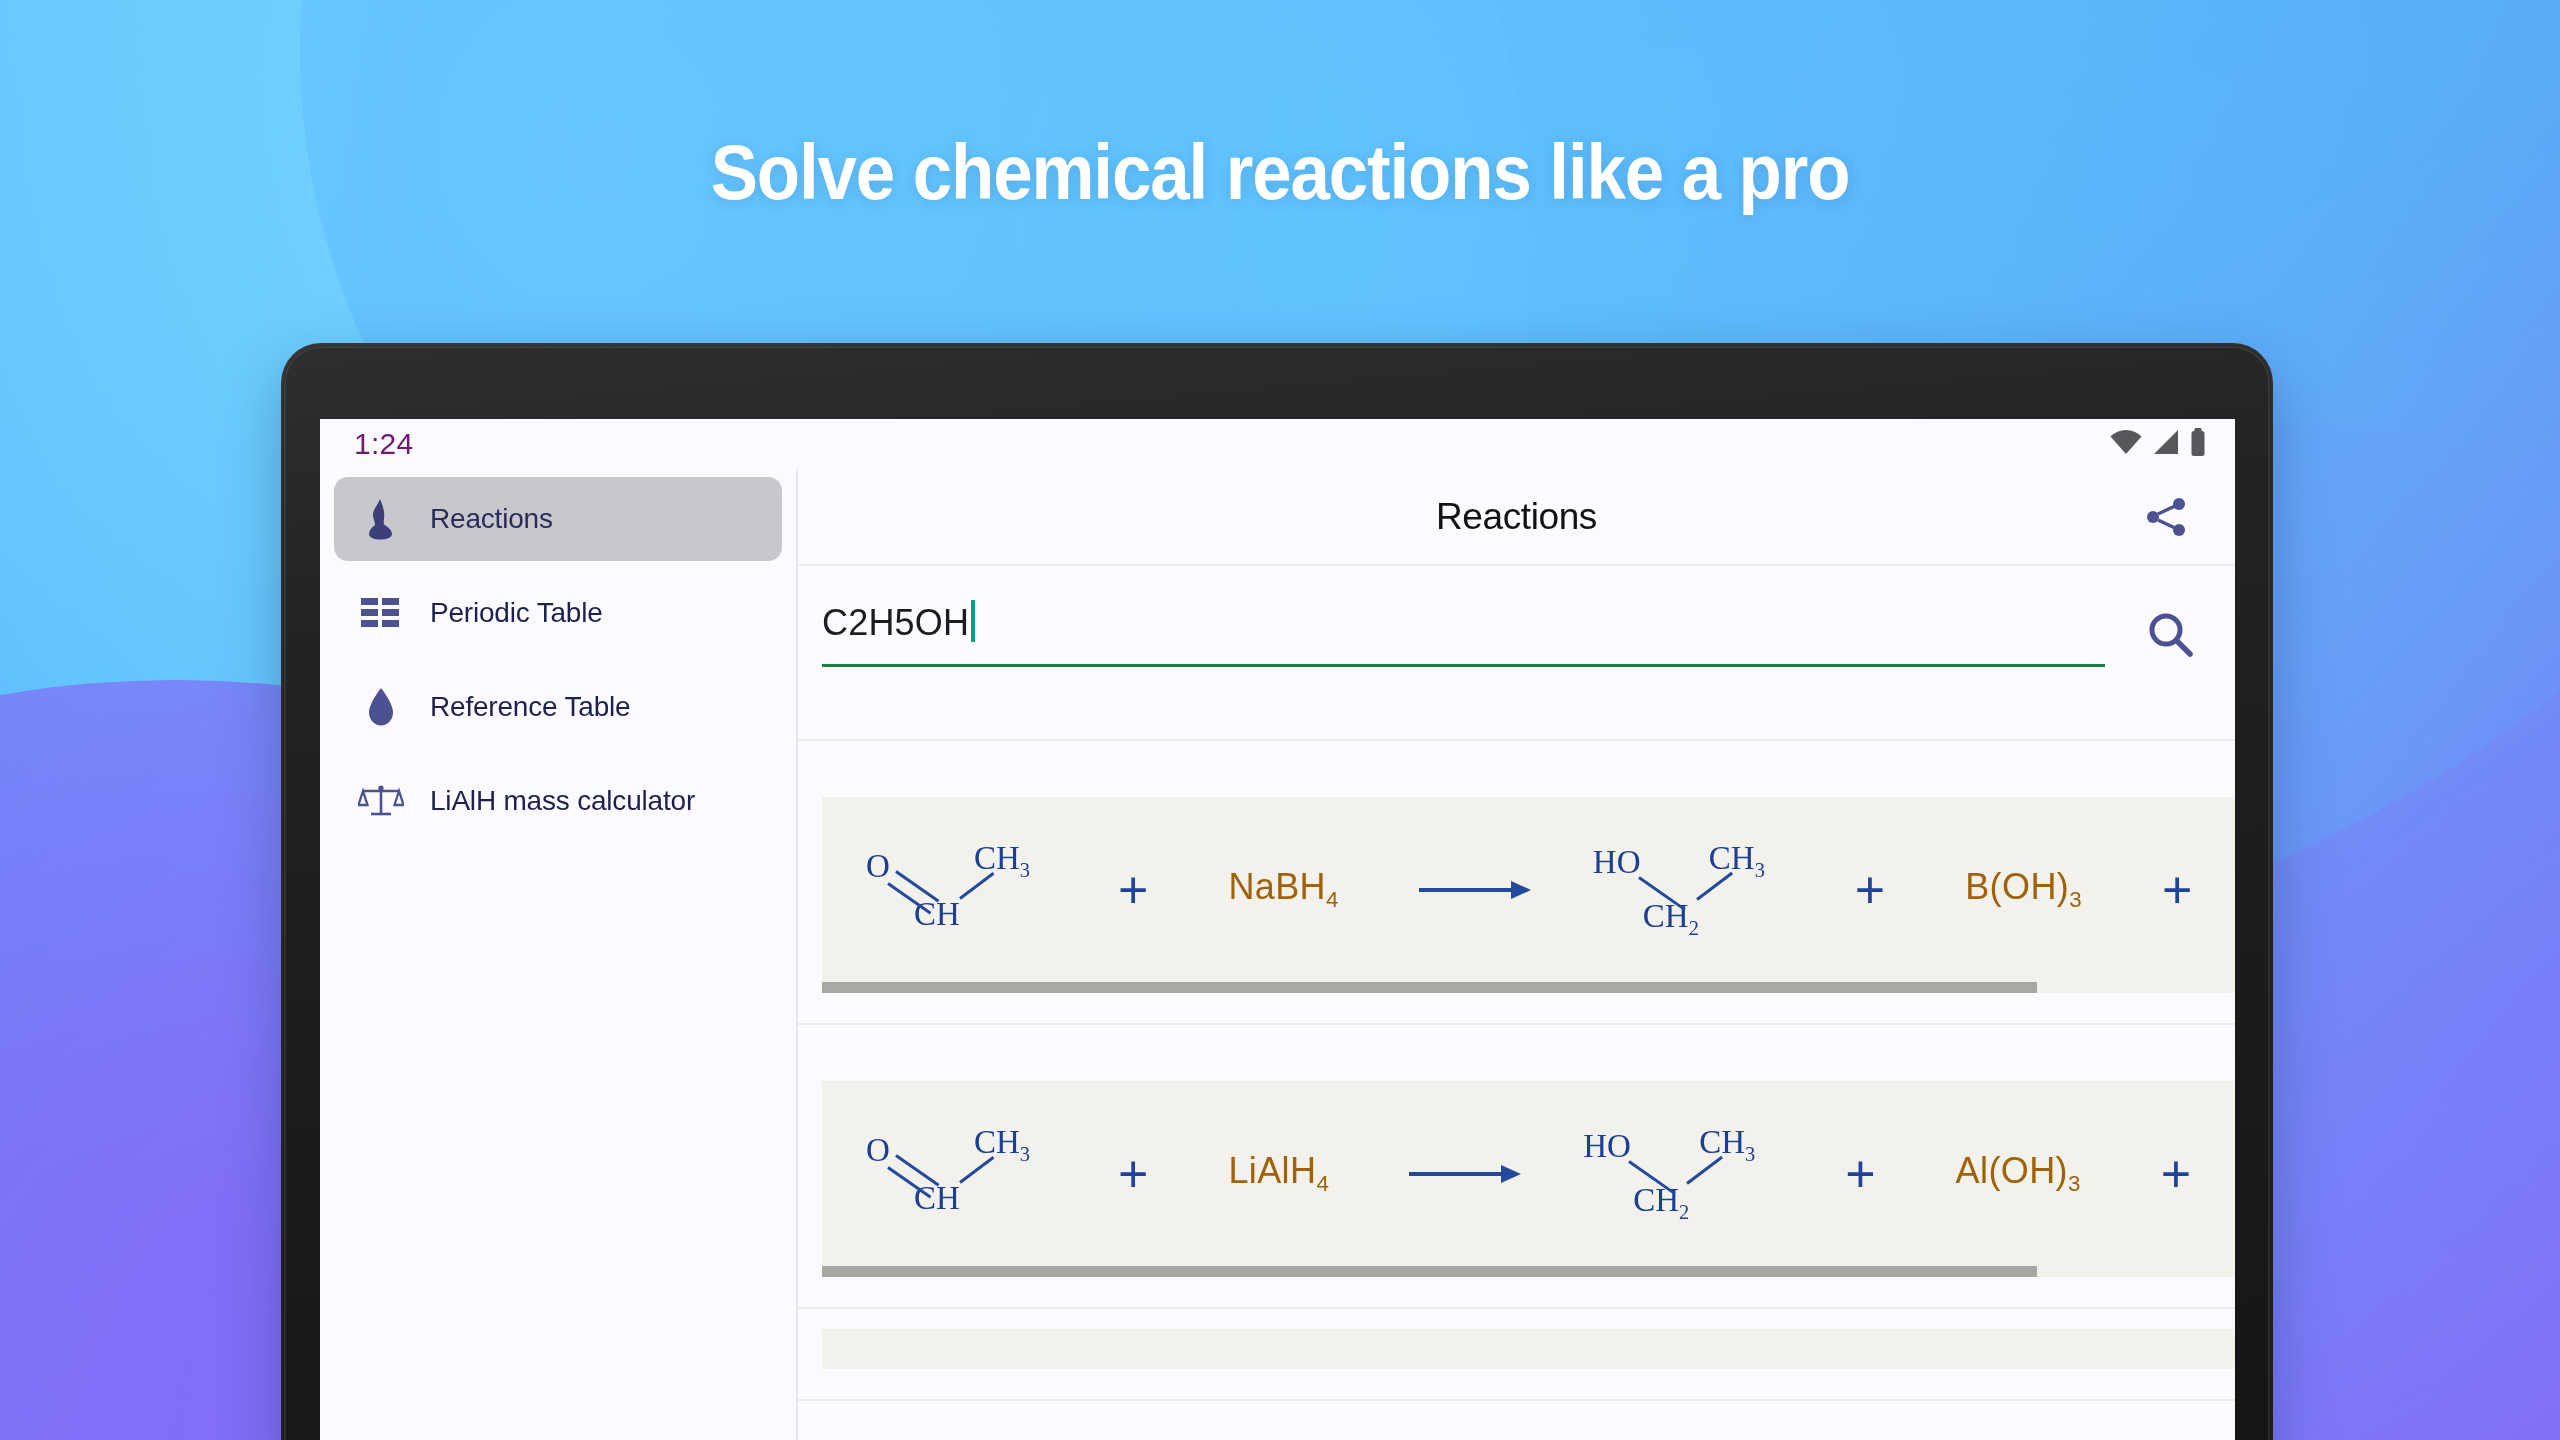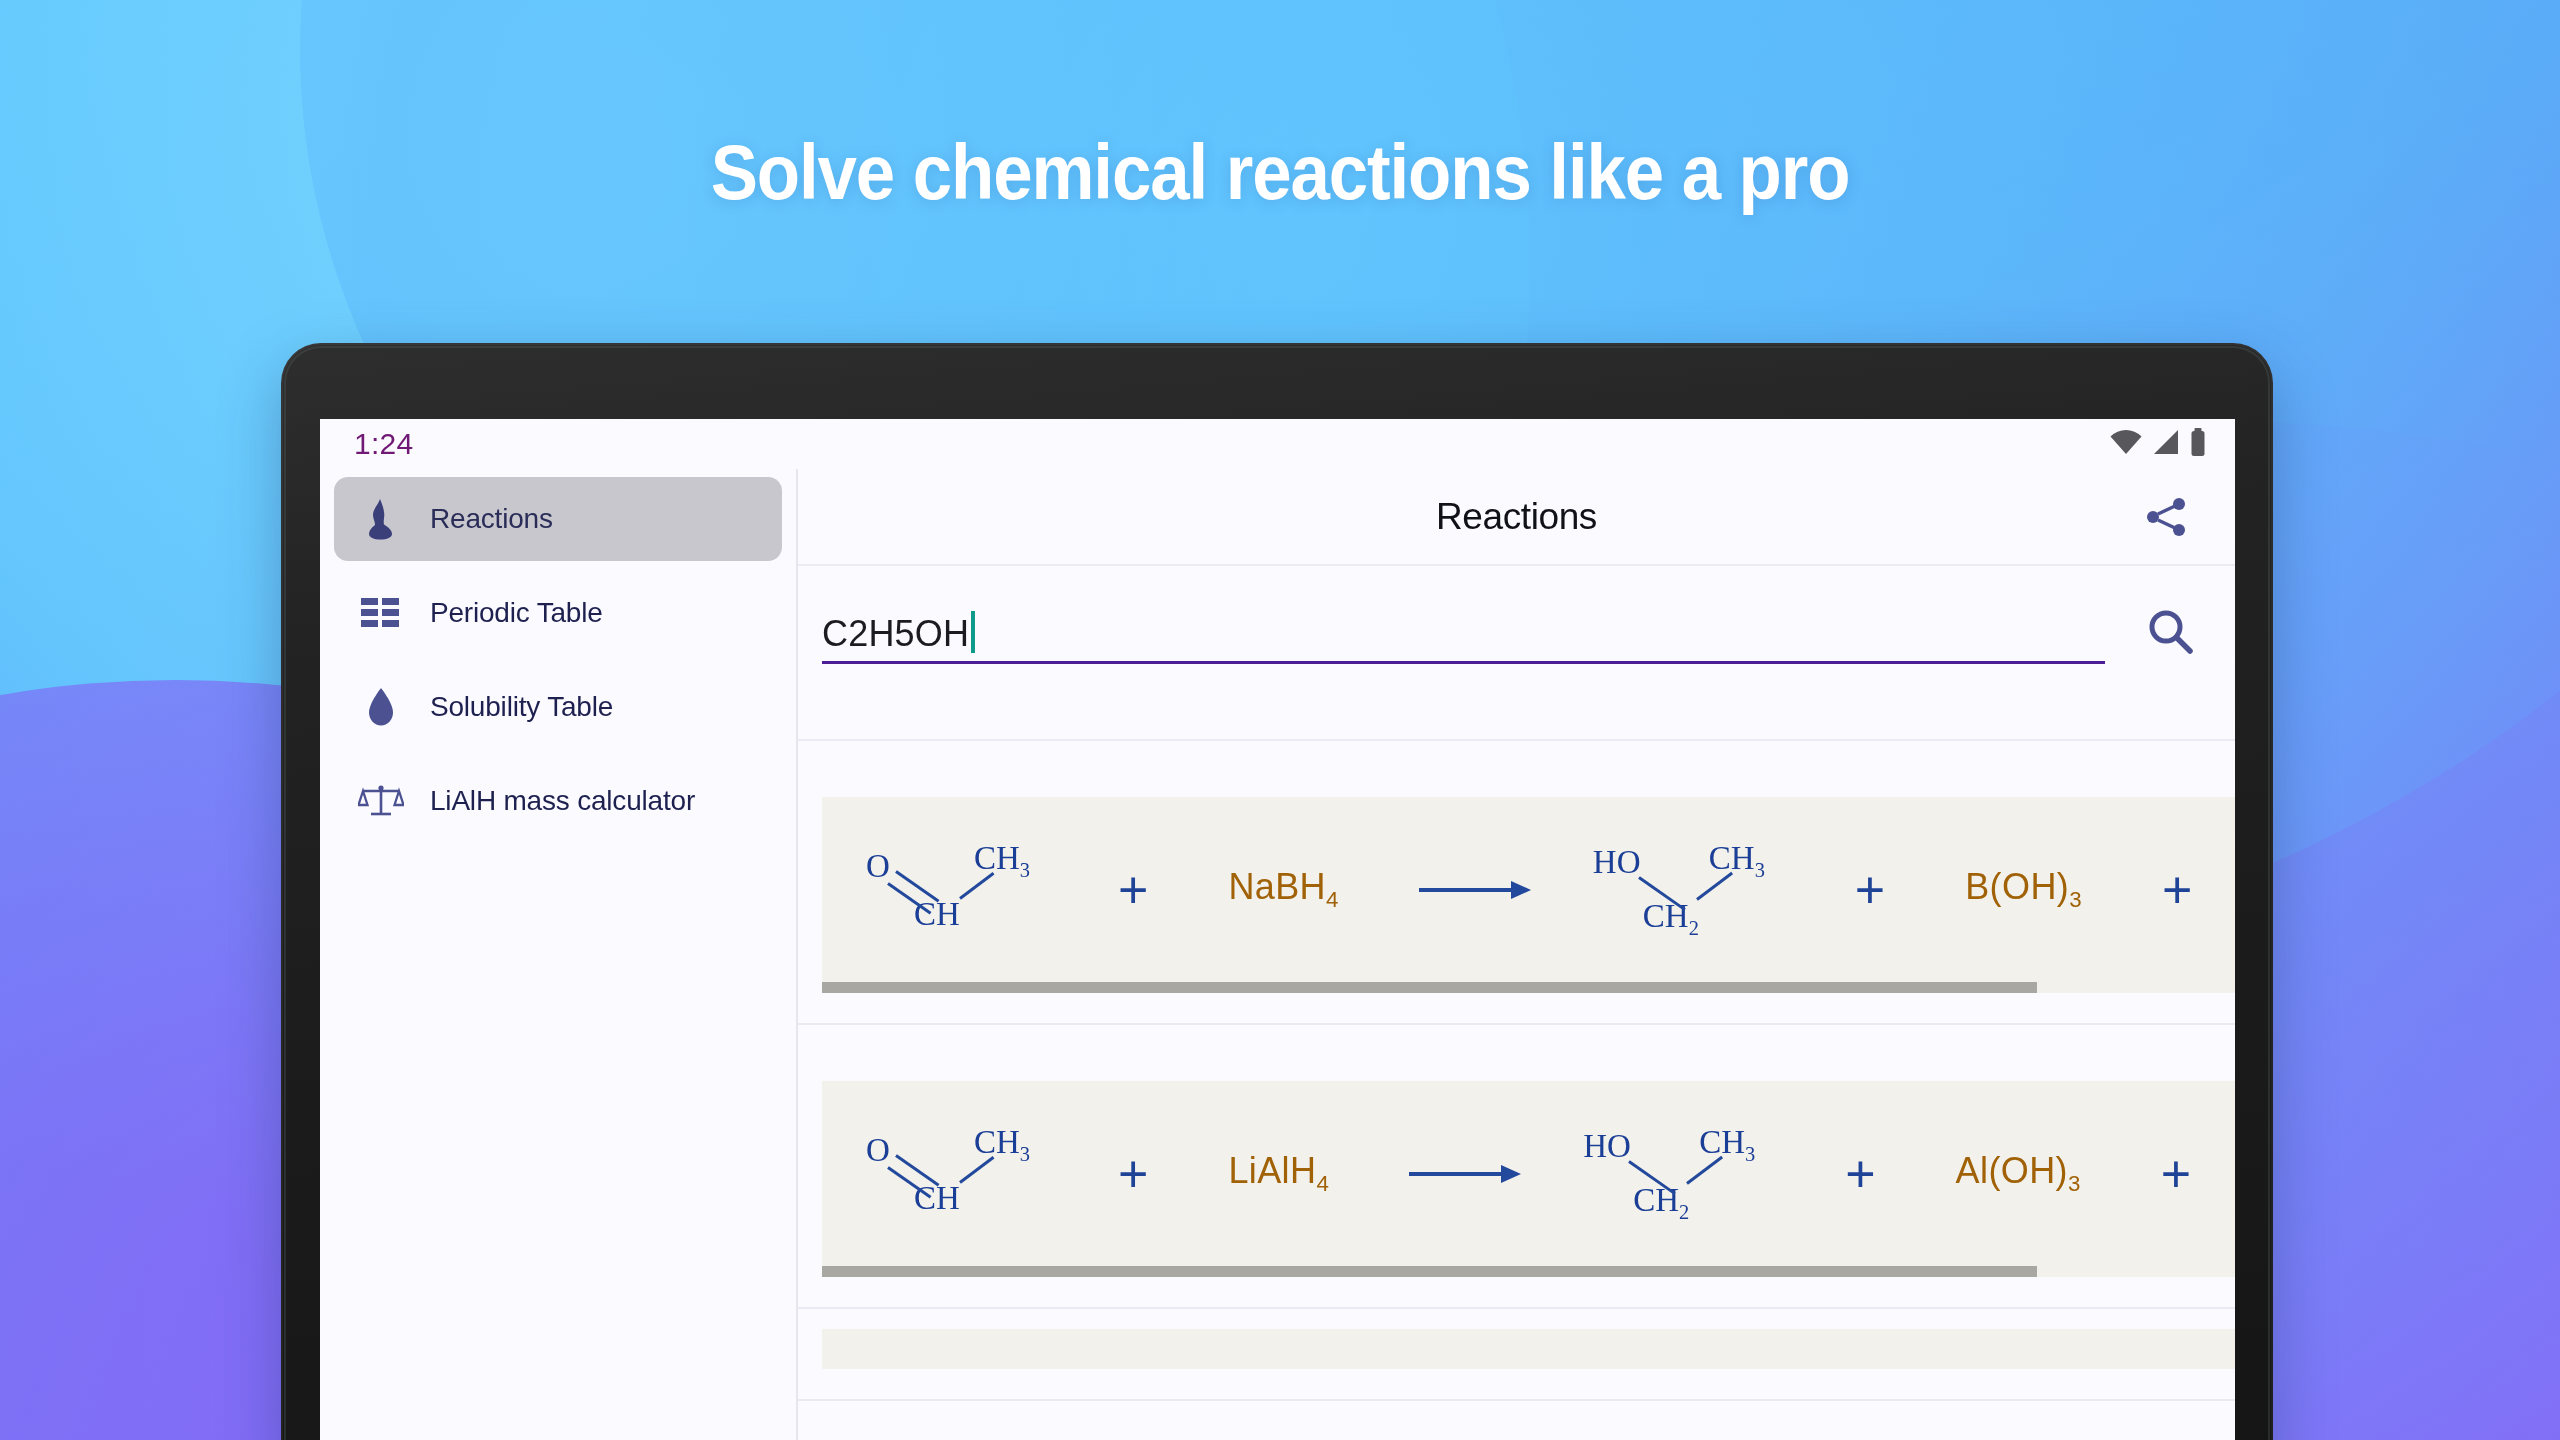--- a/index.html
+++ b/index.html
@@ -137,21 +137,21 @@
   }
   #appbar-title {
     position:absolute; left:0; right:0; text-align:center;
     font-size:37px; color:#111118; letter-spacing:-.4px;
   }
   #share-btn { margin-left:auto; width:58px; height:58px; display:flex; align-items:center; justify-content:center; position:relative; }
 
   
   #search-area { flex:0 0 175px; padding:34px 0 0 0; border-bottom:2px solid #eceaf2; }
   #search-row { display:flex; align-items:flex-end; padding:0 32px 0 24px; }
-  #search-field { flex:1; position:relative; padding-bottom:6px; border-bottom:3px solid #4c1d95; }
+  #search-field { flex:1; position:relative; padding-bottom:20px; border-bottom:3px solid #15803d; }
   #search-text { font-size:36px; color:#1c1c20; letter-spacing:.2px; display:inline-block; }
   #caret {
     display:inline-block; width:4px; height:42px; background:#0e9b8c;
     vertical-align:-7px; margin-left:2px;
   }
   #search-icon-btn { width:64px; height:64px; margin-left:34px; display:flex; align-items:center; justify-content:center; }
 
   
   #results { flex:1; overflow:hidden; }
   .reaction-row { border-bottom:2px solid #ebe9f1; padding:56px 0 30px 0; position:relative; }
@@ -263,21 +263,21 @@
             </span>
             <span class="nav-label">Periodic Table</span>
           </div>
 
           <div class="nav-item">
             <span class="nav-icon">
               <svg width="30" height="40" viewBox="0 0 30 40">
                 <path d="M15 1 C15 1 3 16 3 25.5 C3 32.5 8.4 38.5 15 38.5 C21.6 38.5 27 32.5 27 25.5 C27 16 15 1 15 1 Z" fill="#4b5191"></path>
               </svg>
             </span>
-            <span class="nav-label">Solubility Table</span>
+            <span class="nav-label">Reference Table</span>
           </div>
 
           <div class="nav-item">
             <span class="nav-icon">
               <svg width="46" height="36" viewBox="0 0 46 36">
                 <line x1="23" y1="6" x2="23" y2="31" stroke="#4b5191" stroke-width="2.6"></line>
                 <line x1="5" y1="8" x2="41" y2="8" stroke="#4b5191" stroke-width="2.6"></line>
                 <line x1="13" y1="31" x2="33" y2="31" stroke="#4b5191" stroke-width="2.6"></line>
                 <circle cx="23" cy="5" r="2.6" fill="#4b5191"></circle>
                 <path d="M5 8 L0.5 22 L9.5 22 Z" fill="none" stroke="#4b5191" stroke-width="2.3"></path>

